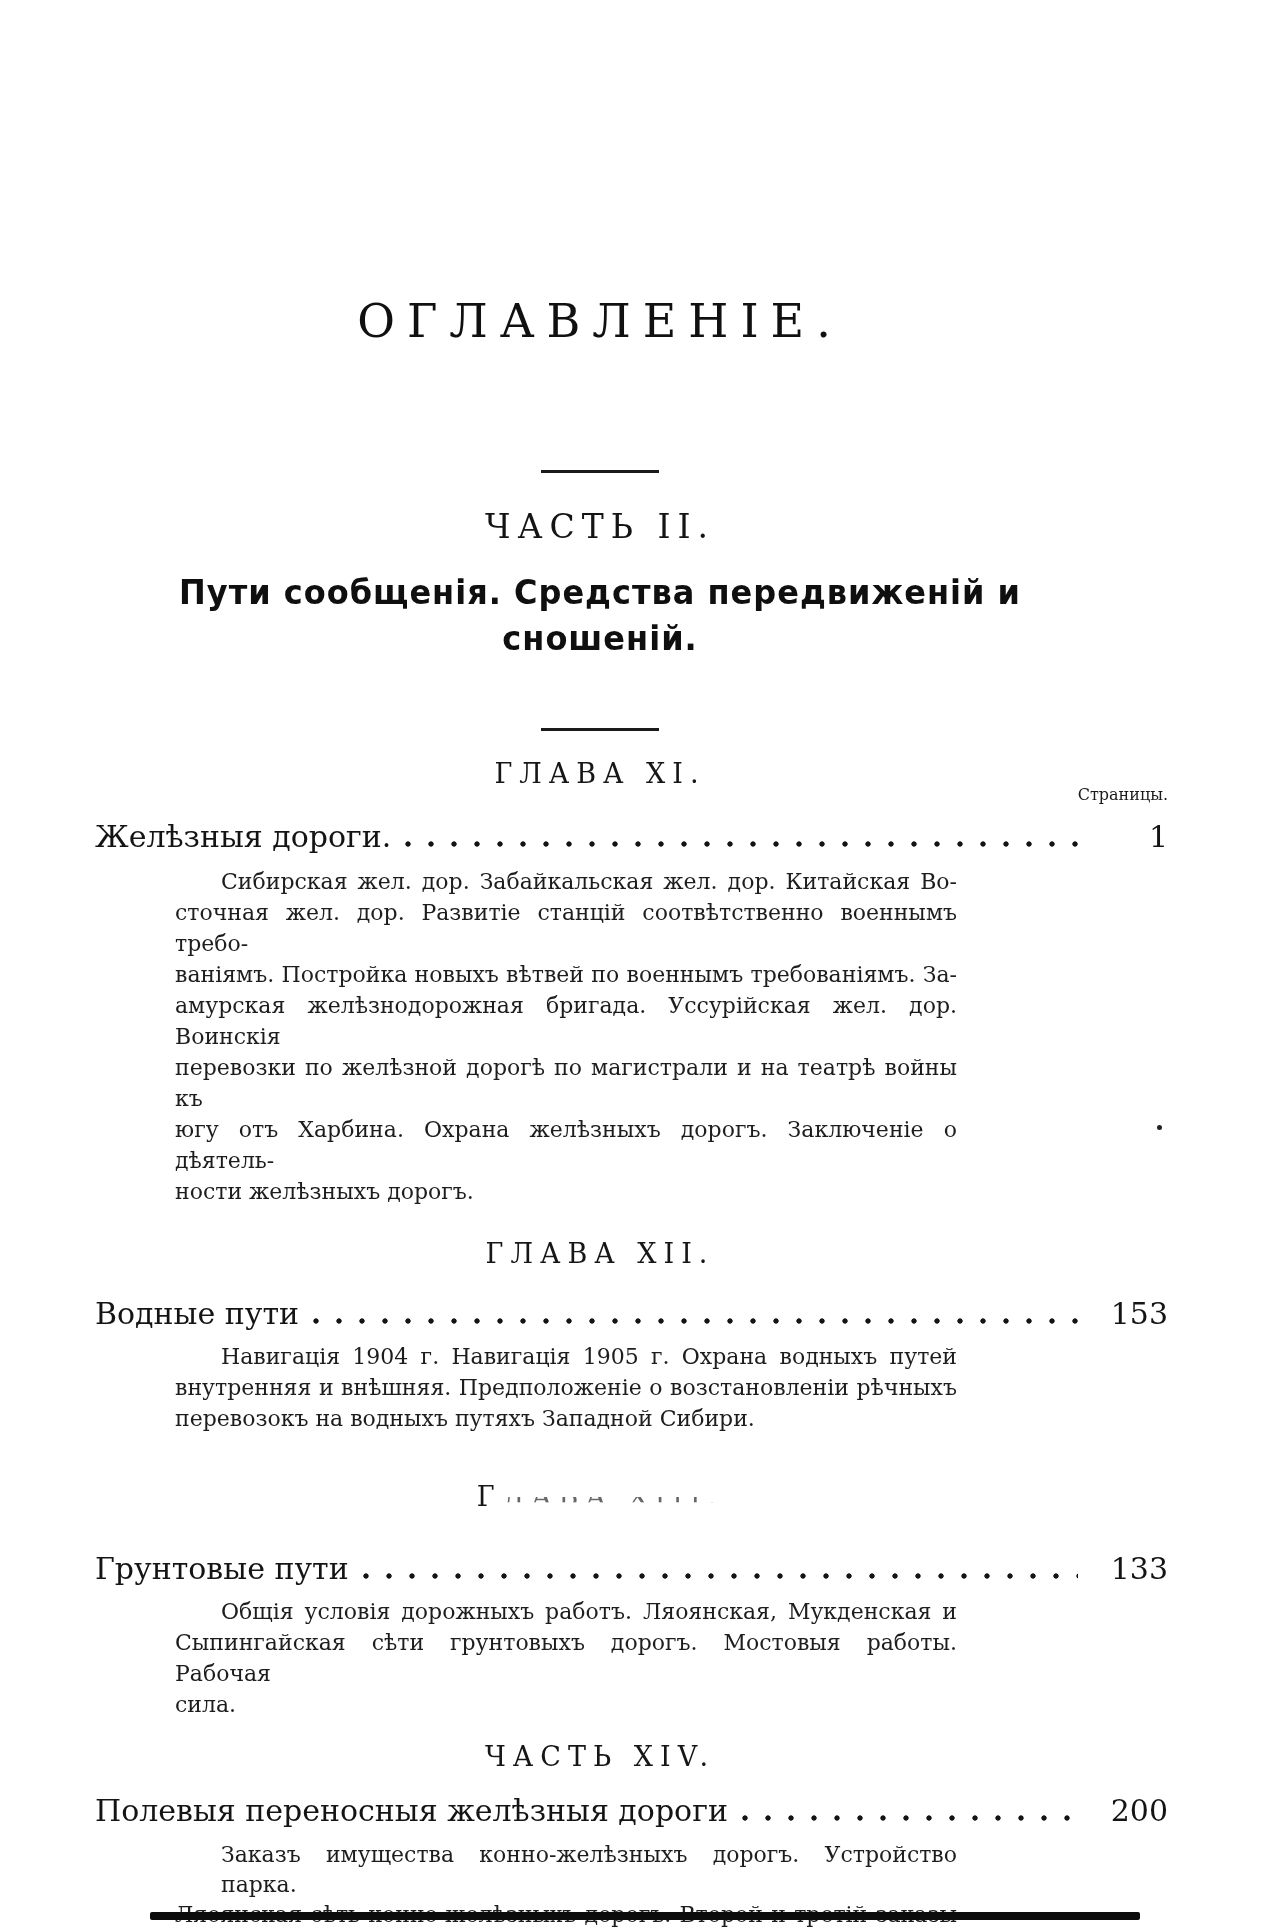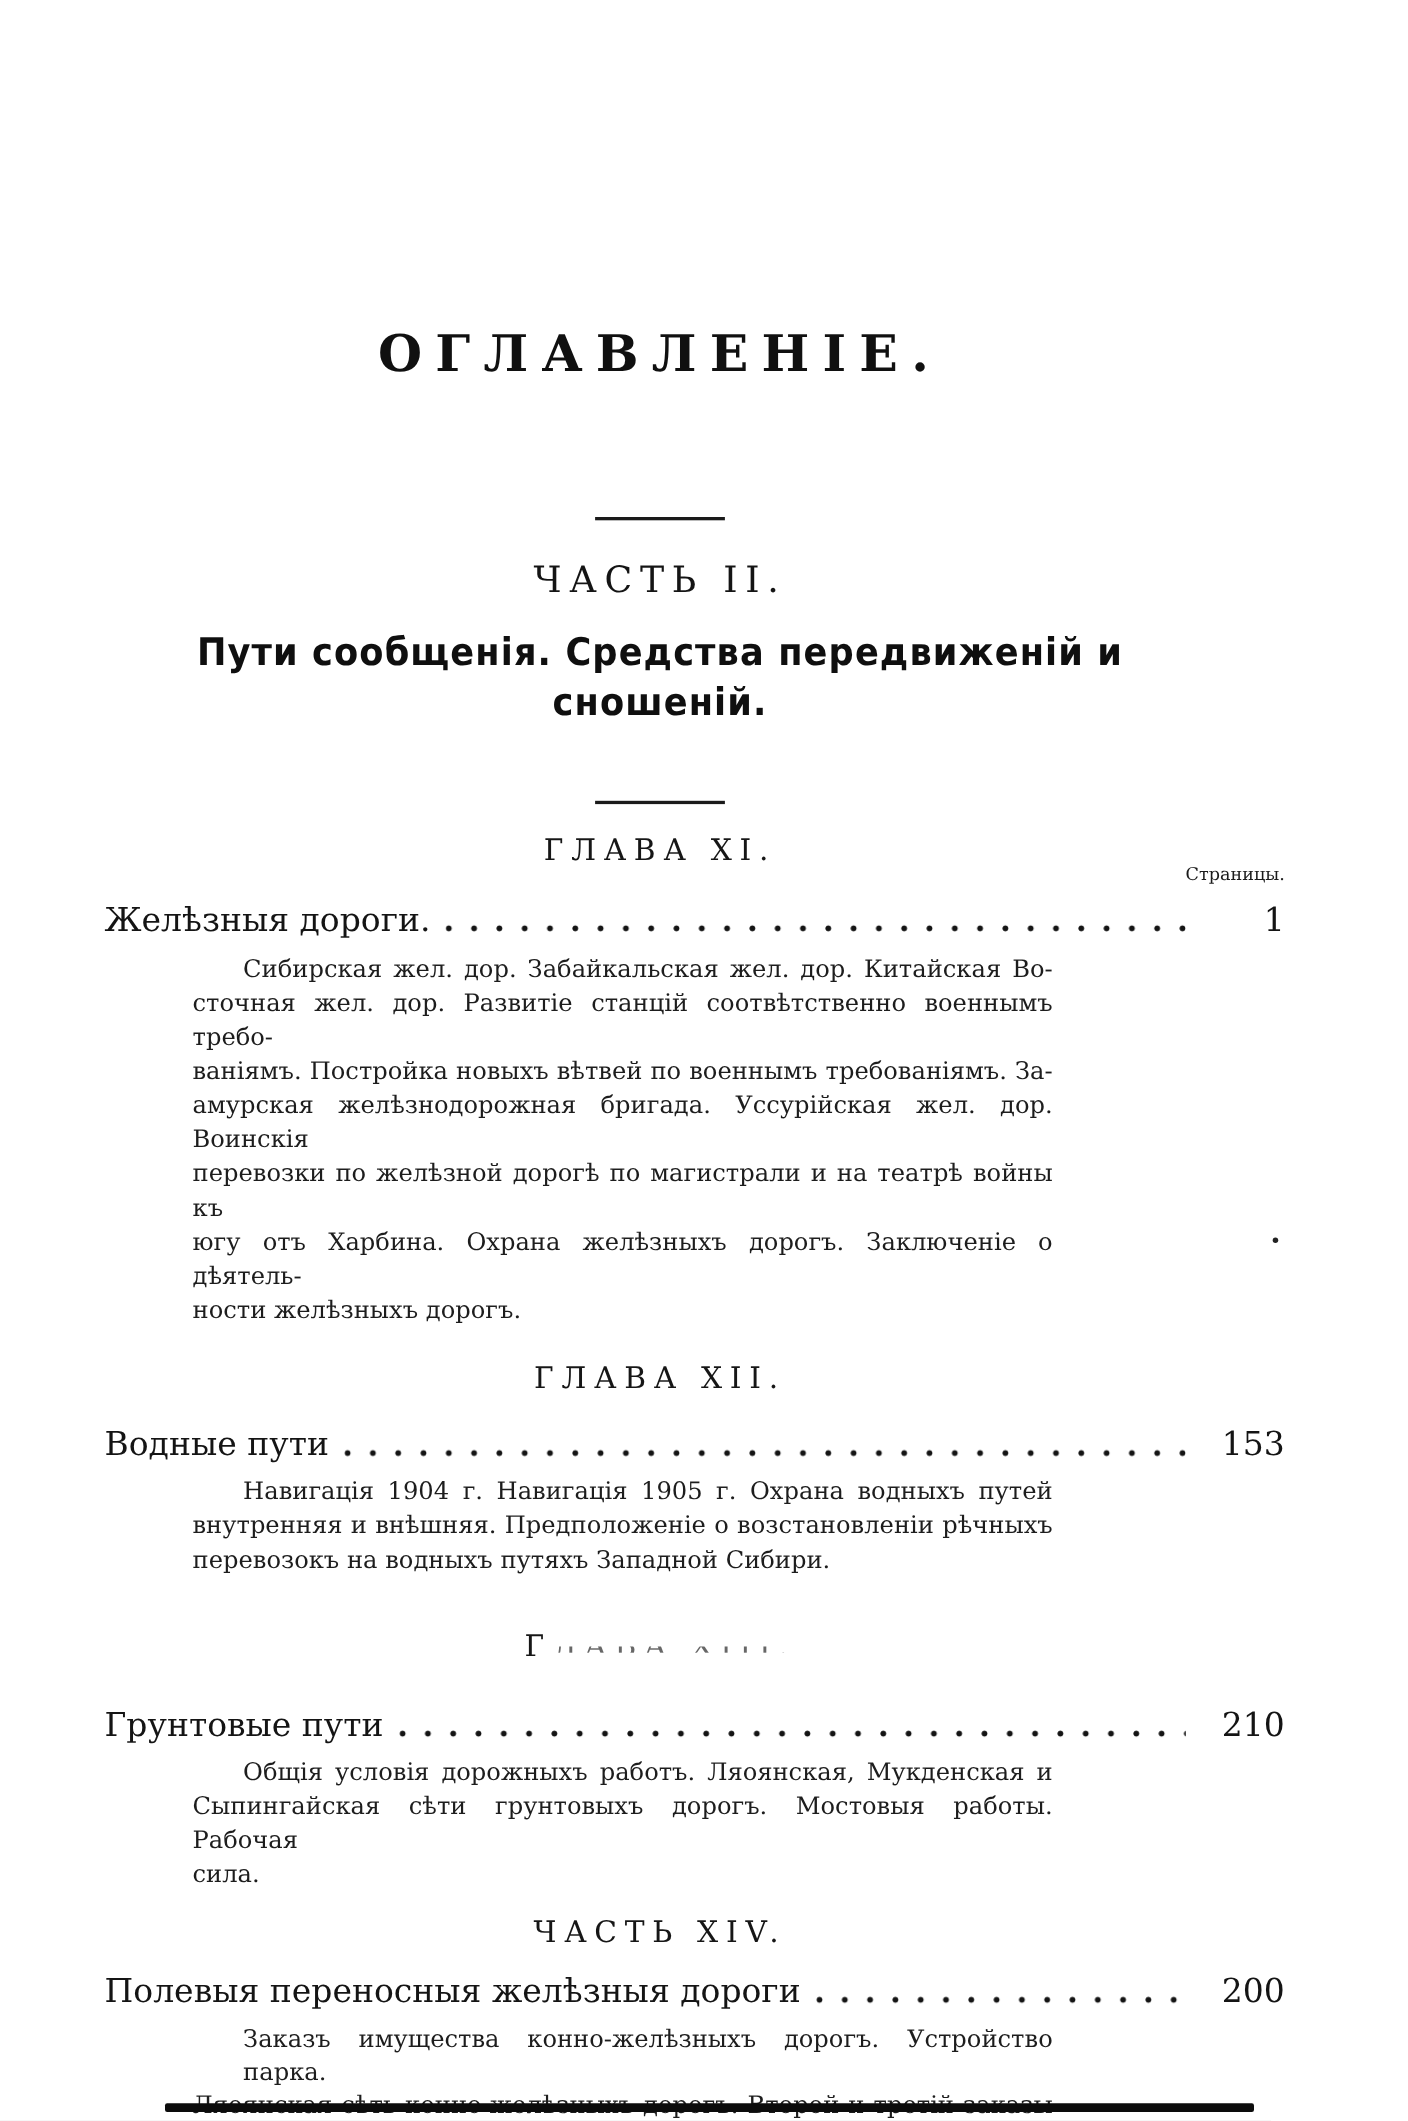--- a/index.html
+++ b/index.html
@@ -10,21 +10,21 @@
     overflow:hidden;
     color:#1b1b1b;
     font-family:"DejaVu Serif","Liberation Serif",serif;
   }
   .column { position:absolute; left:95px; top:0; width:1073px; }
 
   .doc-title {
     margin-top:298px; width:1010px;
     text-align:center;
     font-size:46px; line-height:1;
-    font-weight:bold; letter-spacing:12px;
+    font-weight:normal; letter-spacing:12px;
     color:#101010;
   }
   .rule {
     width:118px; height:3px; background:#1a1a1a;
     margin-left:446px;
   }
   .r1 { margin-top:126px; }
   .r2 { margin-top:74px; }
   .part-heading {
     margin-top:34px; width:1010px; text-align:center;
@@ -133,21 +133,21 @@
         <div class="pl">внутренняя и внѣшняя. Предположеніе о возстановленіи рѣчныхъ</div>
         <div class="pl pl-last">перевозокъ на водныхъ путяхъ Западной Сибири.</div>
       </div>
 
     <div class="chapter-heading ch-xiii">
       <span class="fh-solid">Г</span><span class="fh-faded">ЛАВА XIII.</span>
     </div>
     <div class="entry e3">
       <span class="entry-title">Грунтовые пути</span>
       <span class="leader"></span>
-      <span class="pnum">210</span>
+      <span class="pnum">133</span>
     </div>
     <div class="summary s3">
         <div class="pl">Общія условія дорожныхъ работъ. Ляоянская, Мукденская и</div>
         <div class="pl">Сыпингайская сѣти грунтовыхъ дорогъ. Мостовыя работы. Рабочая</div>
         <div class="pl pl-last">сила.</div>
       </div>
 
     <div class="chapter-heading ch-xiv">ЧАСТЬ XIV.</div>
     <div class="entry e4">
       <span class="entry-title">Полевыя переносныя желѣзныя дороги</span>

